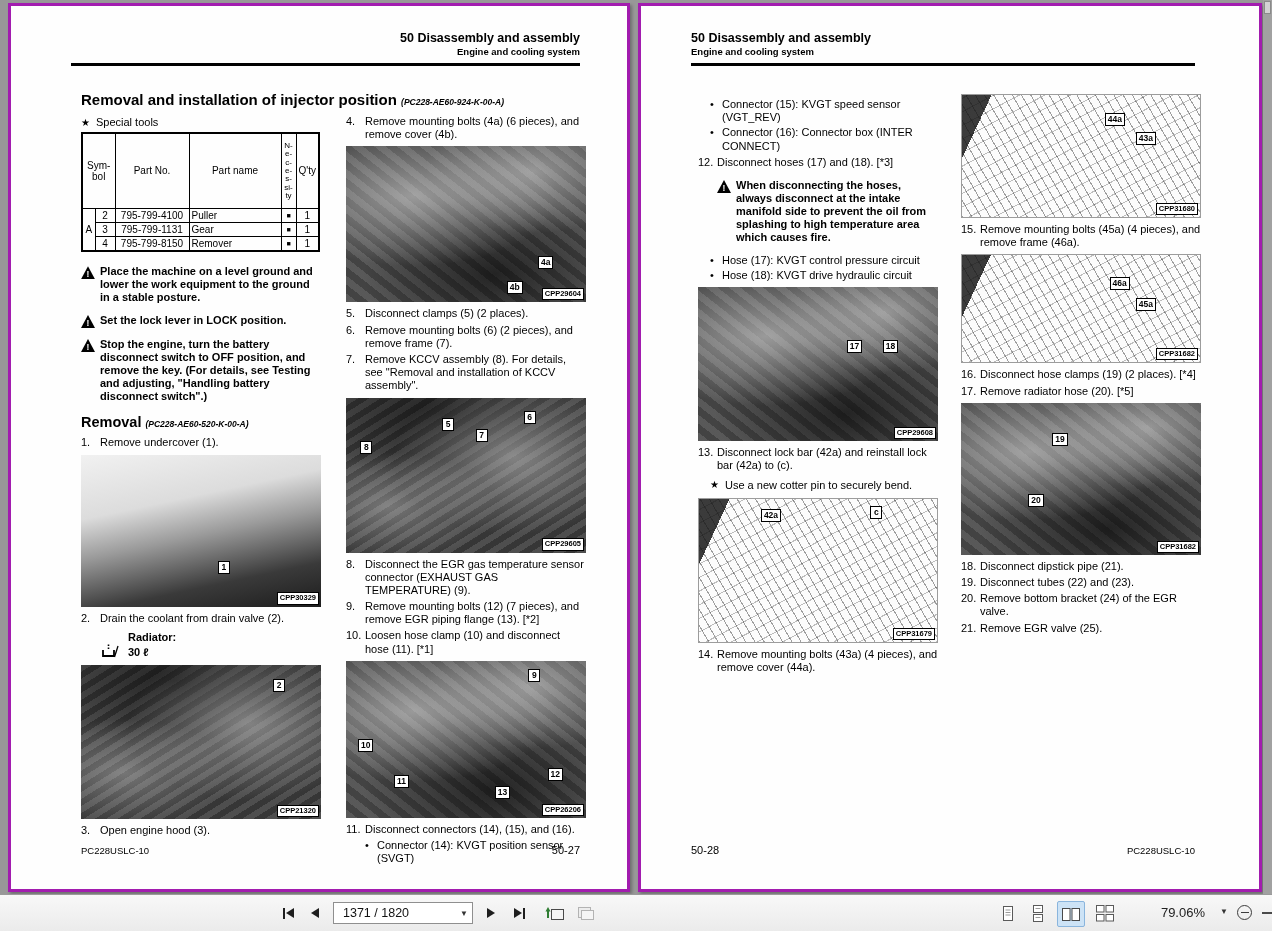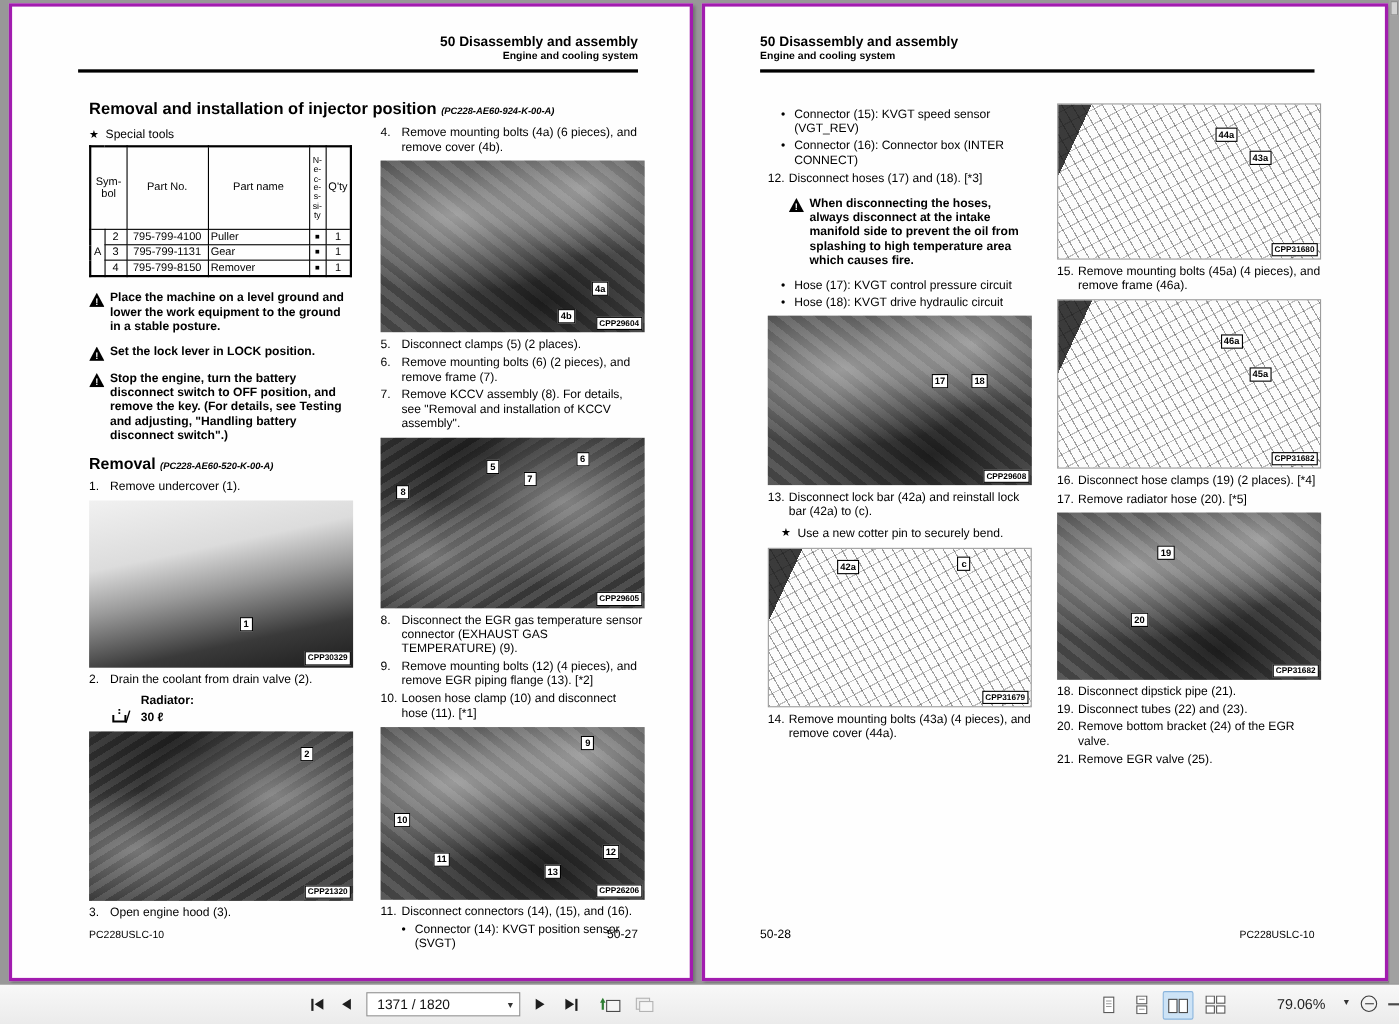--- a/index.html
+++ b/index.html
@@ -269,21 +269,21 @@
       <span class="chip" style="left:74%;top:9%">6</span>
       <span class="cap">CPP29605</span>
     </div>
 
     <div class="step">
       <span class="num">8.</span>
       <span class="txt">Disconnect the EGR gas temperature sensor connector (EXHAUST GAS TEMPERATURE) (9).</span>
     </div>
     <div class="step">
       <span class="num">9.</span>
-      <span class="txt">Remove mounting bolts (12) (4 pieces), and remove EGR piping flange (13). [*2]</span>
+      <span class="txt">Remove mounting bolts (12) (7 pieces), and remove EGR piping flange (13). [*2]</span>
     </div>
     <div class="step">
       <span class="num">10.</span>
       <span class="txt">Loosen hose clamp (10) and disconnect hose (11). [*1]</span>
     </div>
 
     <div class="fig ph-a" style="height:157px">
       <span class="chip" style="left:76%;top:5%">9</span>
       <span class="chip" style="left:5%;top:50%">10</span>
       <span class="chip" style="left:20%;top:73%">11</span>
@@ -366,32 +366,32 @@
       <span class="cap">CPP31679</span>
     </div>
 
     <div class="step">
       <span class="num">14.</span>
       <span class="txt">Remove mounting bolts (43a) (4 pieces), and remove cover (44a).</span>
     </div>
   </div>
 
   <div class="col c2">
-    <div class="fig line-art" style="height:142px;margin-top:0">
+    <div class="fig line-art" style="height:124px;margin-top:0">
       <span class="chip" style="left:60%;top:15%">44a</span>
       <span class="chip" style="left:73%;top:30%">43a</span>
       <span class="cap">CPP31680</span>
     </div>
 
     <div class="step">
       <span class="num">15.</span>
       <span class="txt">Remove mounting bolts (45a) (4 pieces), and remove frame (46a).</span>
     </div>
 
-    <div class="fig line-art" style="height:154px">
+    <div class="fig line-art" style="height:109px">
       <span class="chip" style="left:62%;top:20%">46a</span>
       <span class="chip" style="left:73%;top:40%">45a</span>
       <span class="cap">CPP31682</span>
     </div>
 
     <div class="step">
       <span class="num">16.</span>
       <span class="txt">Disconnect hose clamps (19) (2 places). [*4]</span>
     </div>
     <div class="step">

